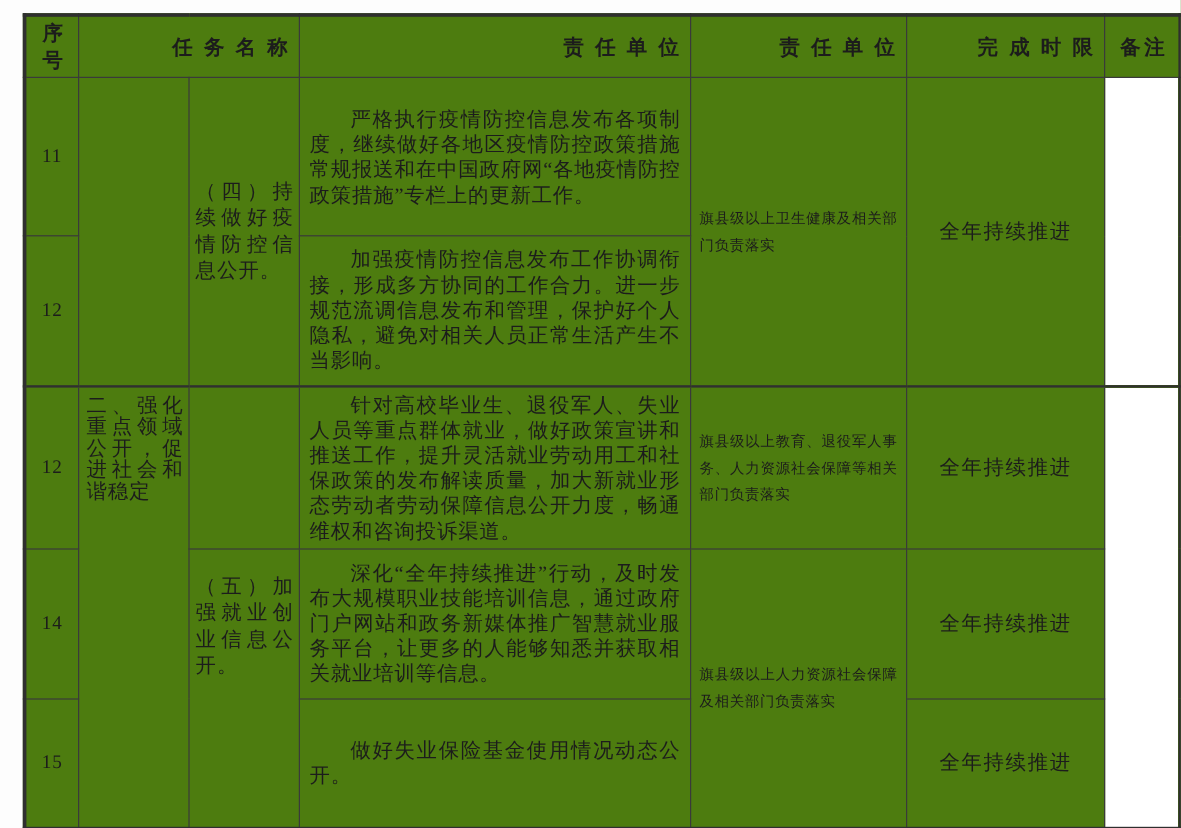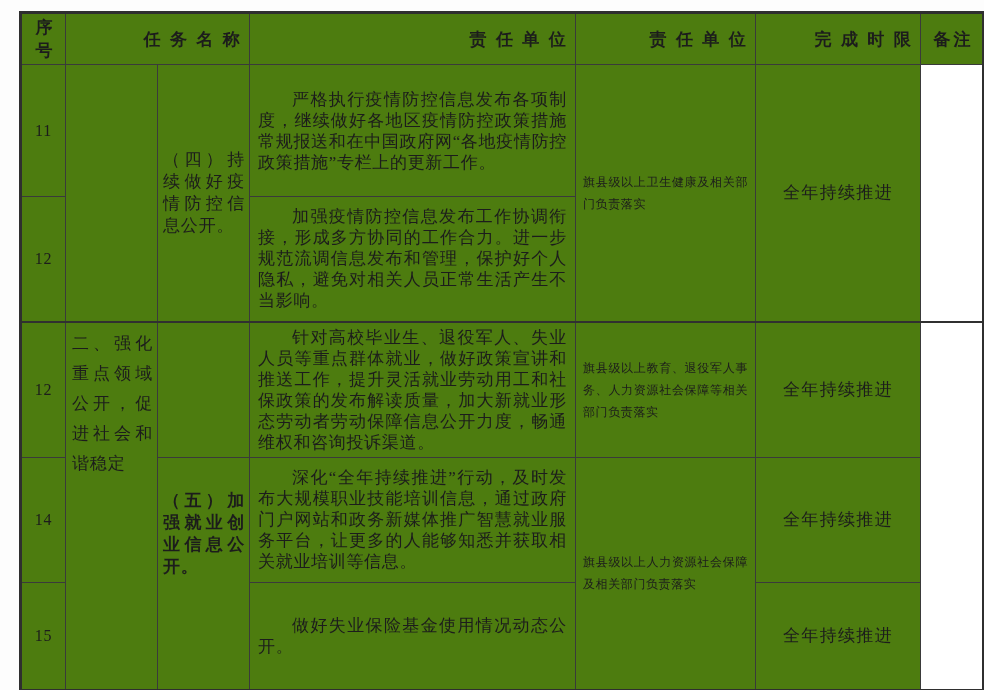--- a/index.html
+++ b/index.html
@@ -32,34 +32,34 @@
   }
   .ls-wide  { letter-spacing: 0.55em; text-indent: 0.2em; text-align: right; }
   .ls-small { letter-spacing: 0.18em; }
   .cell-no {
     text-align: center;
     font-size: 16px;
     letter-spacing: 0.05em;
   }
   .cell-group {
     font-size: 17px;
-    line-height: 30px;
+    line-height: 18px;
     text-align: justify;
     padding: 6px 4px 4px 6px;
     vertical-align: top;
     letter-spacing: 0.05em;
   }
   .cell-subname {
     font-size: 17px;
     line-height: 22px;
     text-align: justify;
     padding: 4px 4px 4px 5px;
     letter-spacing: 0.05em;
   }
-  .cell-subname.v-top { vertical-align: top; padding-top: 32px; font-weight: bold; }
+  .cell-subname.v-top { vertical-align: top; padding-top: 20px; }
   .cell-task {
     font-size: 17px;
     line-height: 21px;
     text-align: justify;
     text-indent: 2em;
     padding: 4px 8px;
     letter-spacing: 0.04em;
   }
   .cell-unit {
     font-size: 12px;

